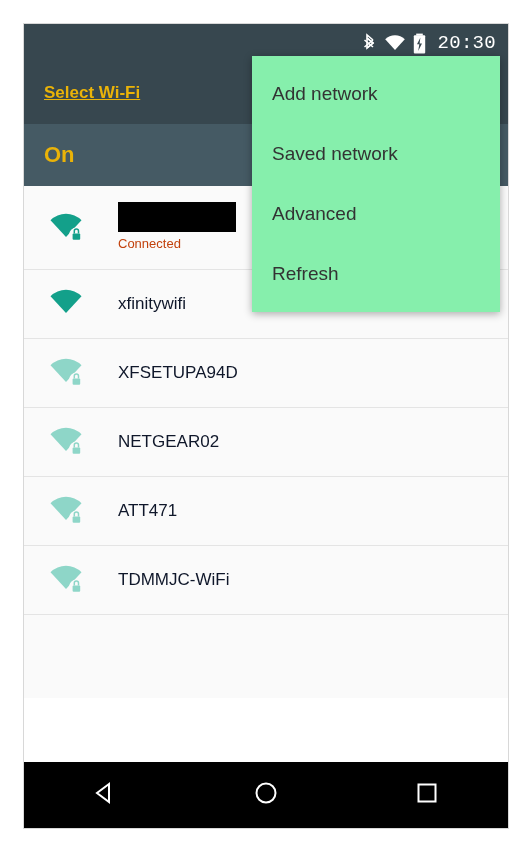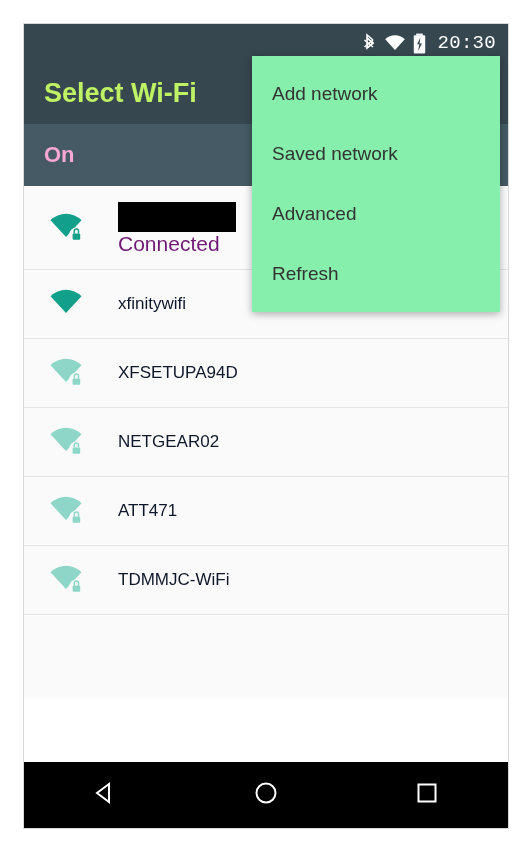--- a/index.html
+++ b/index.html
@@ -44,35 +44,36 @@
 
   
   .appbar {
     height: 62px;
     background: #37474f;
     display: flex;
     align-items: center;
     padding-left: 20px;
   }
   .appbar-title {
-    color: #bef264;
-    font-size: 27px;
+    color: #eab308;
+    font-size: 17px;
     font-weight: bold;
+    text-decoration: underline;
   }
 
   
   .onband {
     height: 62px;
     background: #455a64;
     display: flex;
     align-items: center;
     padding-left: 20px;
   }
   .onband-label {
-    color: #f9a8d4;
+    color: #eab308;
     font-size: 22px;
     font-weight: bold;
   }
 
   
   .list {
     background: #fafafa;
     height: 512px;
     position: relative;
   }
@@ -102,22 +103,22 @@
     color: #0f172a;
     line-height: 22px;
   }
   .ssid-redacted {
     display: inline-block;
     width: 118px;
     height: 30px;
     background: #000000;
   }
   .substatus {
-    font-size: 21px;
-    color: #701a75;
+    font-size: 13px;
+    color: #c2410c;
     line-height: 20px;
     margin-top: 2px;
   }
   .row.tall { height: 84px; }
   .row.empty { height: 58px; border-bottom: none; }
 
   
   .menu {
     position: absolute;
     right: 8px;

